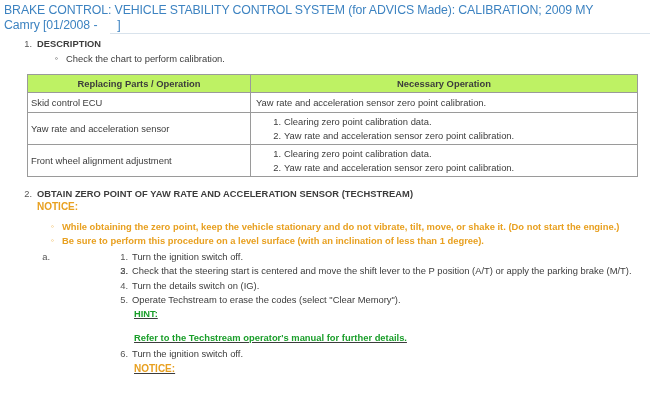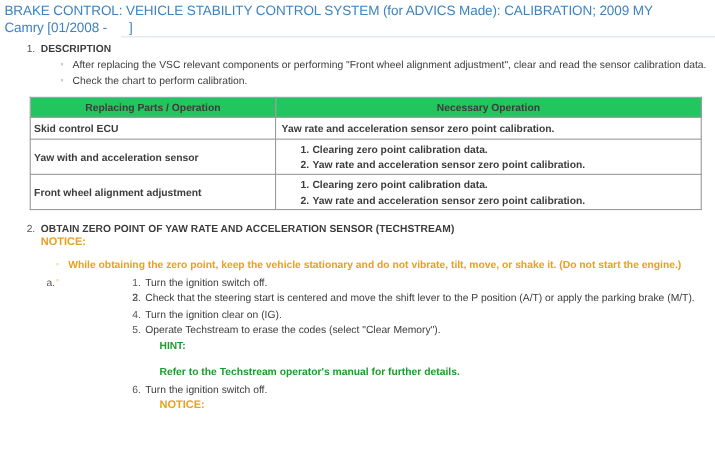--- a/index.html
+++ b/index.html
@@ -89,26 +89,26 @@
     border-collapse: collapse;
     margin: 8px 0 0 27px;
     width: 610px;
     table-layout: fixed;
     background: #fff;
   }
   table.calib th,
   table.calib td {
     border: 1px solid #9a9a9a;
     font-size: 9.4px;
-    font-weight: bold;
+    font-weight: normal;
     color: #3c3c3c;
     vertical-align: middle;
   }
   table.calib th {
-    background: #22c55e;
+    background: #bef264;
     font-weight: bold;
     text-align: center;
     height: 15px;
     padding: 1px 2px;
   }
   table.calib td.left {
     padding: 2px 2px 2px 3px;
     height: 15px;
   }
   table.calib td.right {
@@ -192,40 +192,40 @@
   }
   .steps > li > .mk {
     position: absolute;
     left: 66px;
     top: 0;
     width: 10px;
     text-align: right;
     color: #555;
   }
   .steps .sub {
-    margin-left: 13px;
+    margin-left: 2px;
+    text-decoration: underline;
   }
 </style>
 </head>
 <body>
 
 <div class="page">
 
   <div class="doc-title">BRAKE CONTROL: VEHICLE STABILITY CONTROL SYSTEM (for ADVICS Made): CALIBRATION; 2009 MY
 Camry [01/2008 -      ]</div>
   <div class="title-rule"></div>
 
   <div class="sec">
     <div class="sec-num">1.</div>
     <div class="sec-title">DESCRIPTION</div>
 
     <ul class="bullets">
       <li>
         <span class="mk">◦</span>
-        <span>After replacing the VSC relevant components or performing "Front wheel alignment adjustment", clear and read the sensor calibration data.</span>
       </li>
       <li>
         <span class="mk">◦</span>
         <span>Check the chart to perform calibration.</span>
       </li>
     </ul>
 
     <table class="calib">
       <colgroup>
           <col class="c1">
@@ -238,21 +238,21 @@
         </tr>
       </thead>
       <tbody>
         <tr>
           <td class="left">Skid control ECU</td>
           <td class="right">
             <div class="cell-single">Yaw rate and acceleration sensor zero point calibration.</div>
           </td>
         </tr>
         <tr>
-          <td class="left">Yaw with and acceleration sensor</td>
+          <td class="left">Yaw rate and acceleration sensor</td>
           <td class="right">
             <ol class="cell-ol">
               <li>
                 <span class="n">1.</span>
                 <span>Clearing zero point calibration data.</span>
               </li>
               <li>
                 <span class="n">2.</span>
                 <span>Yaw rate and acceleration sensor zero point calibration.</span>
               </li>
@@ -284,20 +284,21 @@
 
     <div class="notice-label">NOTICE:</div>
 
     <ul class="bullets warn" style="margin-top:8px;">
       <li>
         <span class="mk">◦</span>
         <span>While obtaining the zero point, keep the vehicle stationary and do not vibrate, tilt, move, or shake it. (Do not start the engine.)</span>
       </li>
       <li>
         <span class="mk">◦</span>
+        <span>Be sure to perform this procedure on a level surface (with an inclination of less than 1 degree).</span>
       </li>
     </ul>
 
     <ul class="alpha">
       <li>
         <span class="mk">a.</span>
 
         <ol class="steps">
           <li>
             <span class="mk">1.</span>
@@ -305,21 +306,21 @@
           </li>
           <li>
             <span class="mk">2.</span>
           </li>
           <li>
             <span class="mk">3.</span>
             <span>Check that the steering start is centered and move the shift lever to the P position (A/T) or apply the parking brake (M/T).</span>
           </li>
           <li>
             <span class="mk">4.</span>
-            <span>Turn the ignition clear on (IG).</span>
+            <span>Turn the details switch on (IG).</span>
           </li>
           <li>
             <span class="mk">5.</span>
             <span>Operate Techstream to erase the codes (select "Clear Memory").</span>
             <div class="sub">
               <div class="hint-label">HINT:</div>
               <div class="hint-body">Refer to the Techstream operator's manual for further details.</div>
             </div>
           </li>
           <li style="margin-top:2px;">

